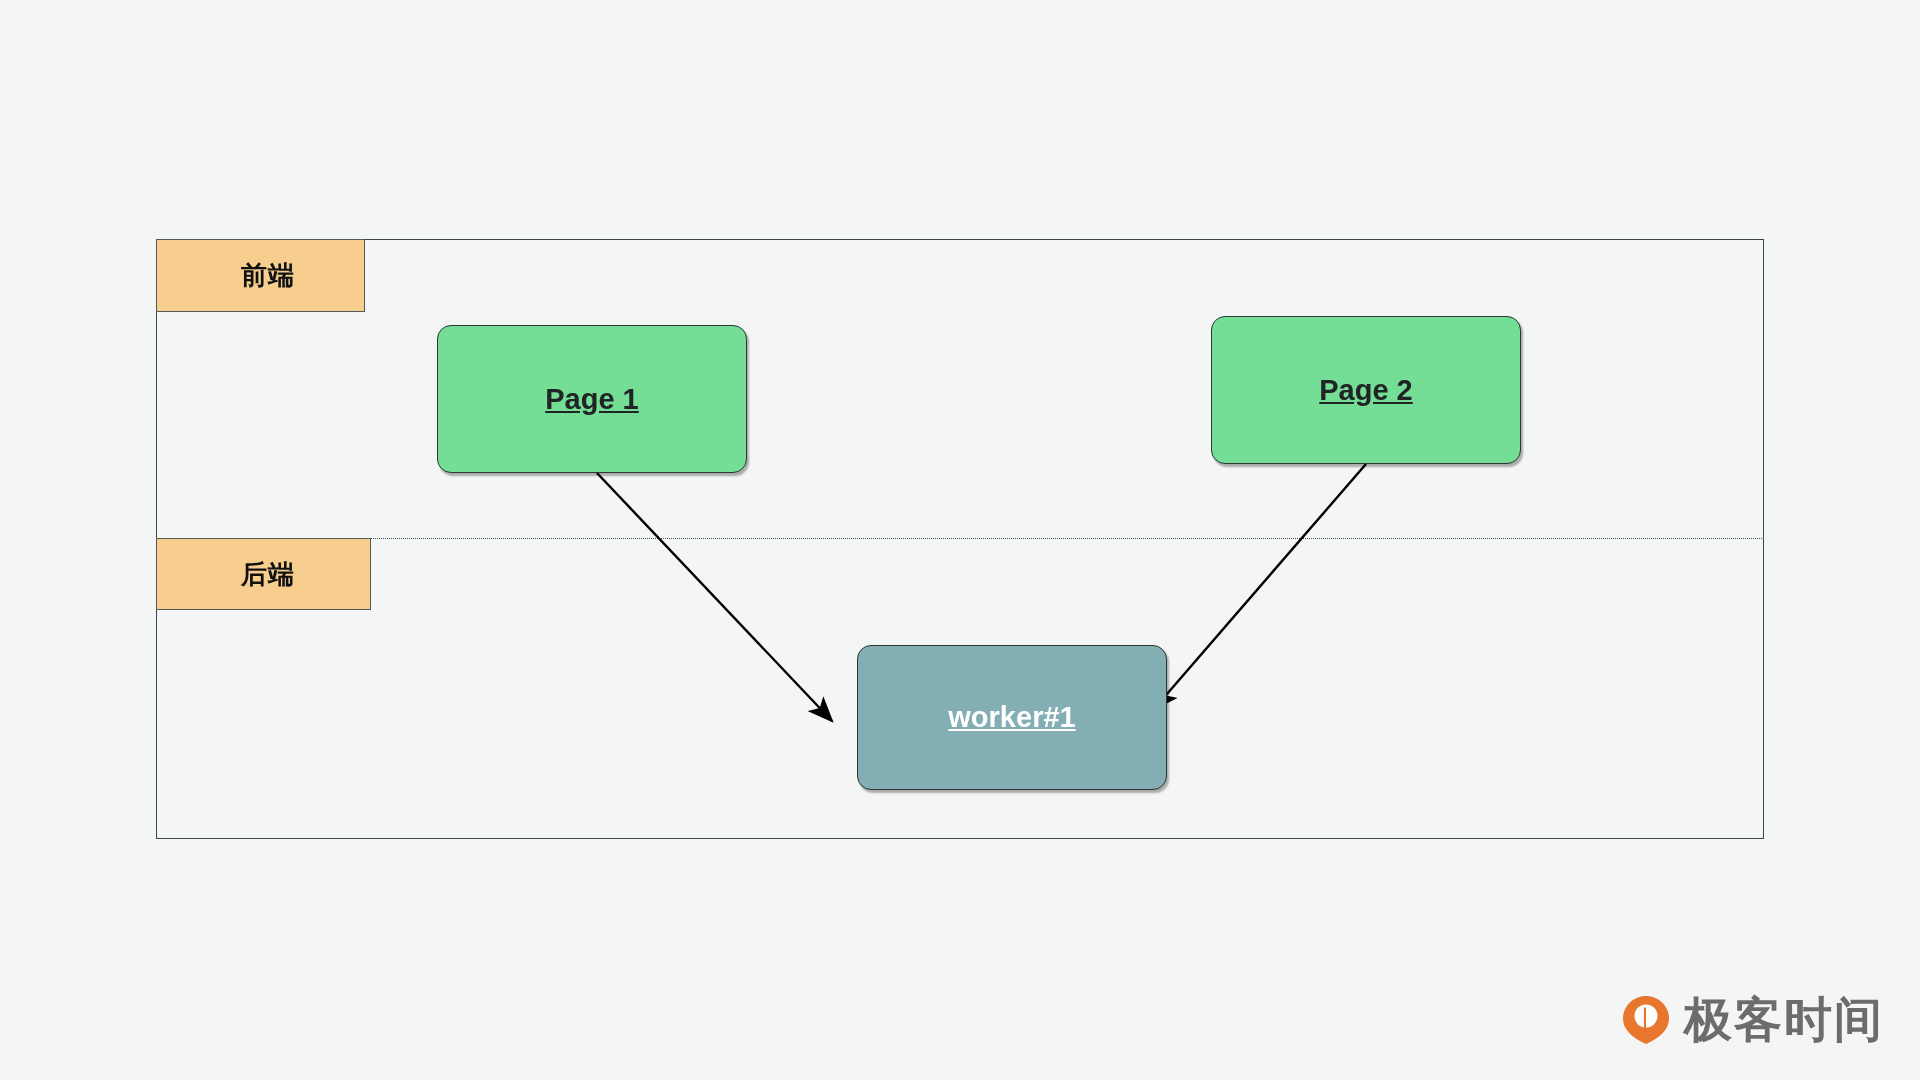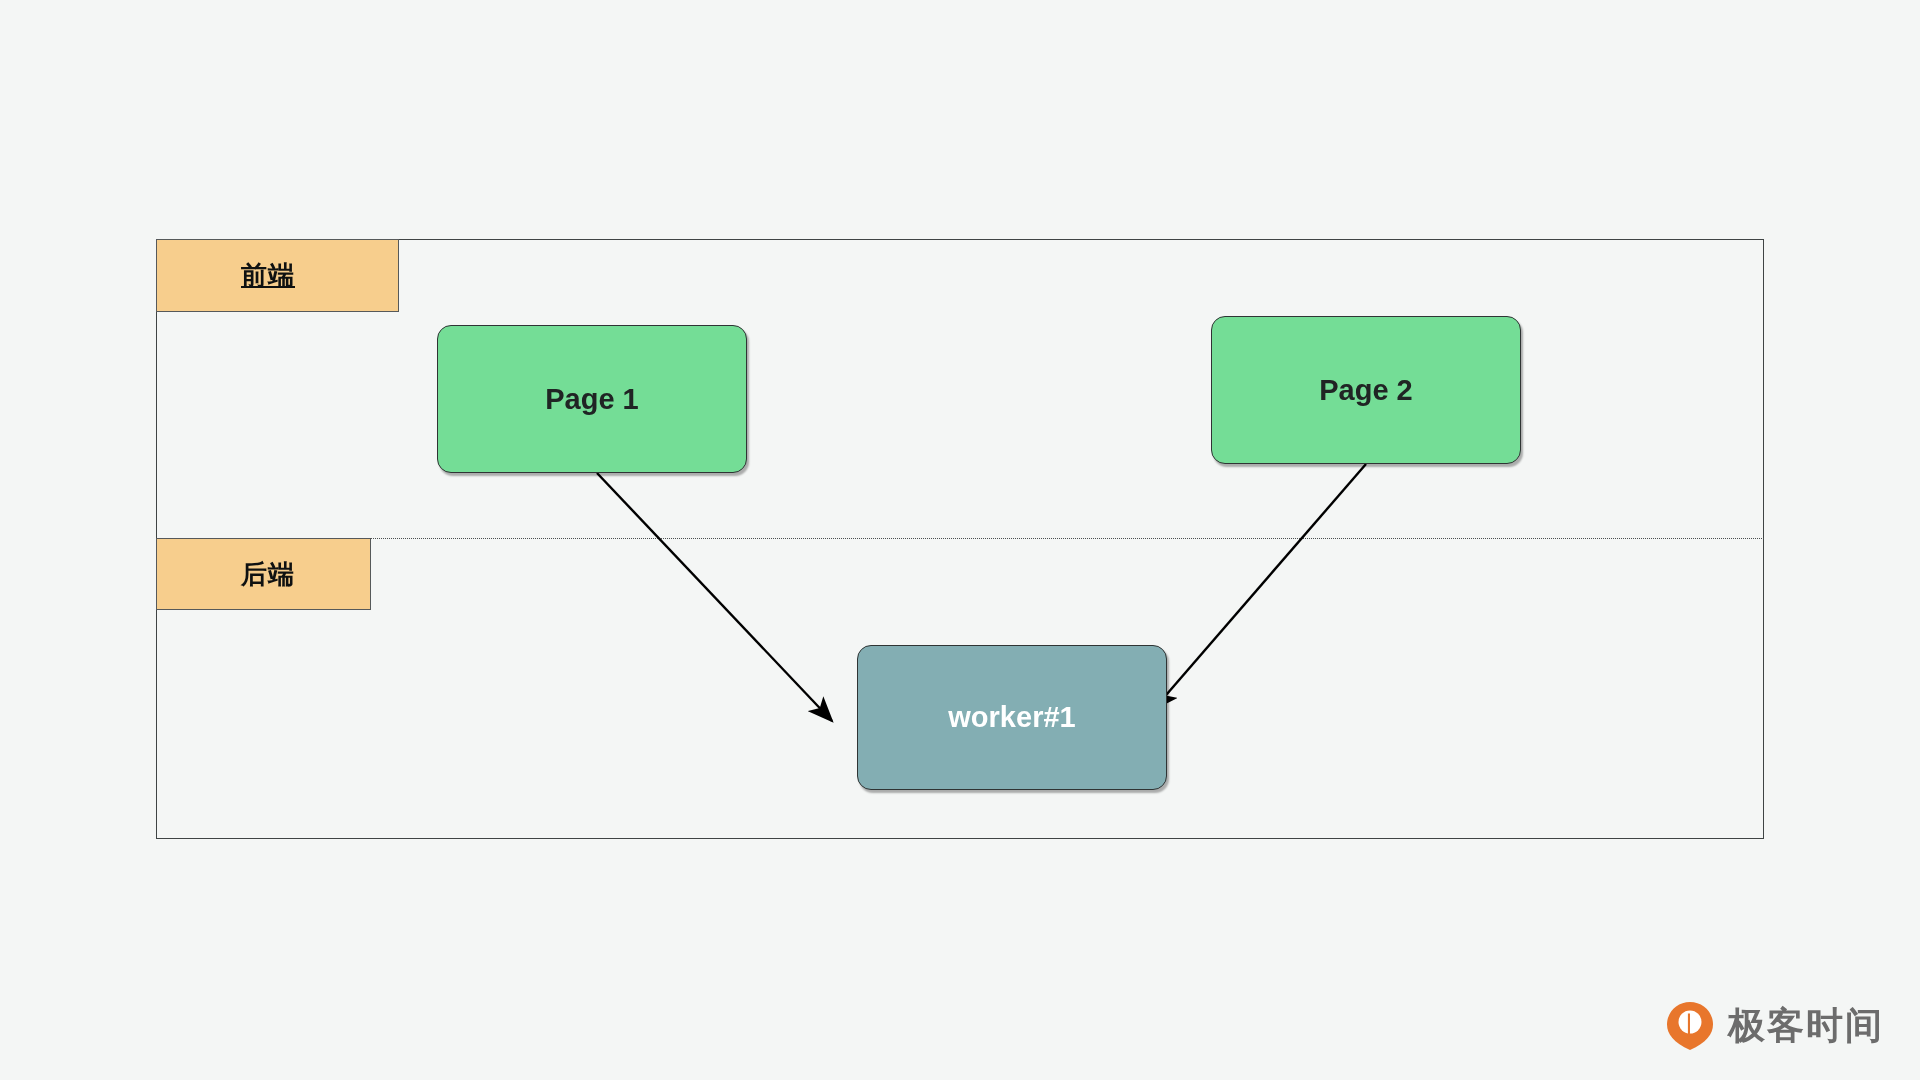--- a/index.html
+++ b/index.html
@@ -52,43 +52,43 @@
     padding-left: 84px;
     color: #0f1111;
     font-size: 26px;
     font-weight: bold;
     letter-spacing: 1px;
     font-family: "DejaVu Sans", "Liberation Sans", sans-serif;
   }
   .lane-chip.front {
     left: 156px;
     top: 239px;
-    width: 243px;
+    width: 209px;
     height: 73px;
-    text-decoration: underline;
   }
   .lane-chip.back {
     left: 156px;
     top: 538px;
     width: 215px;
     height: 72px;
   }
 
   
   .node {
     position: absolute;
     box-sizing: border-box;
     border-radius: 14px;
     display: flex;
     align-items: center;
     justify-content: center;
     font-size: 29px;
     font-weight: bold;
     box-shadow: 2px 3px 2px rgba(0, 0, 0, 0.30);
     font-family: "Liberation Sans", "DejaVu Sans", sans-serif;
+    text-decoration: underline;
   }
 
   .node.page {
     background: #74dd96;
     border: 1.6px solid #2f3434;
     color: #202424;
   }
   .node.worker {
     background: #83aeb3;
     border: 1.6px solid #2f3434;
@@ -133,21 +133,21 @@
     display: flex;
     align-items: center;
     gap: 12px;
   }
   .wm-logo {
     width: 52px;
     height: 52px;
     position: relative;
   }
   .wm-text {
-    font-size: 37px;
+    font-size: 48px;
     font-weight: bold;
     color: #6c6c6c;
     letter-spacing: 2px;
     font-family: "DejaVu Sans", "Liberation Sans", sans-serif;
   }
 </style>
 </head>
 <body>
 
 <div id="canvas">

